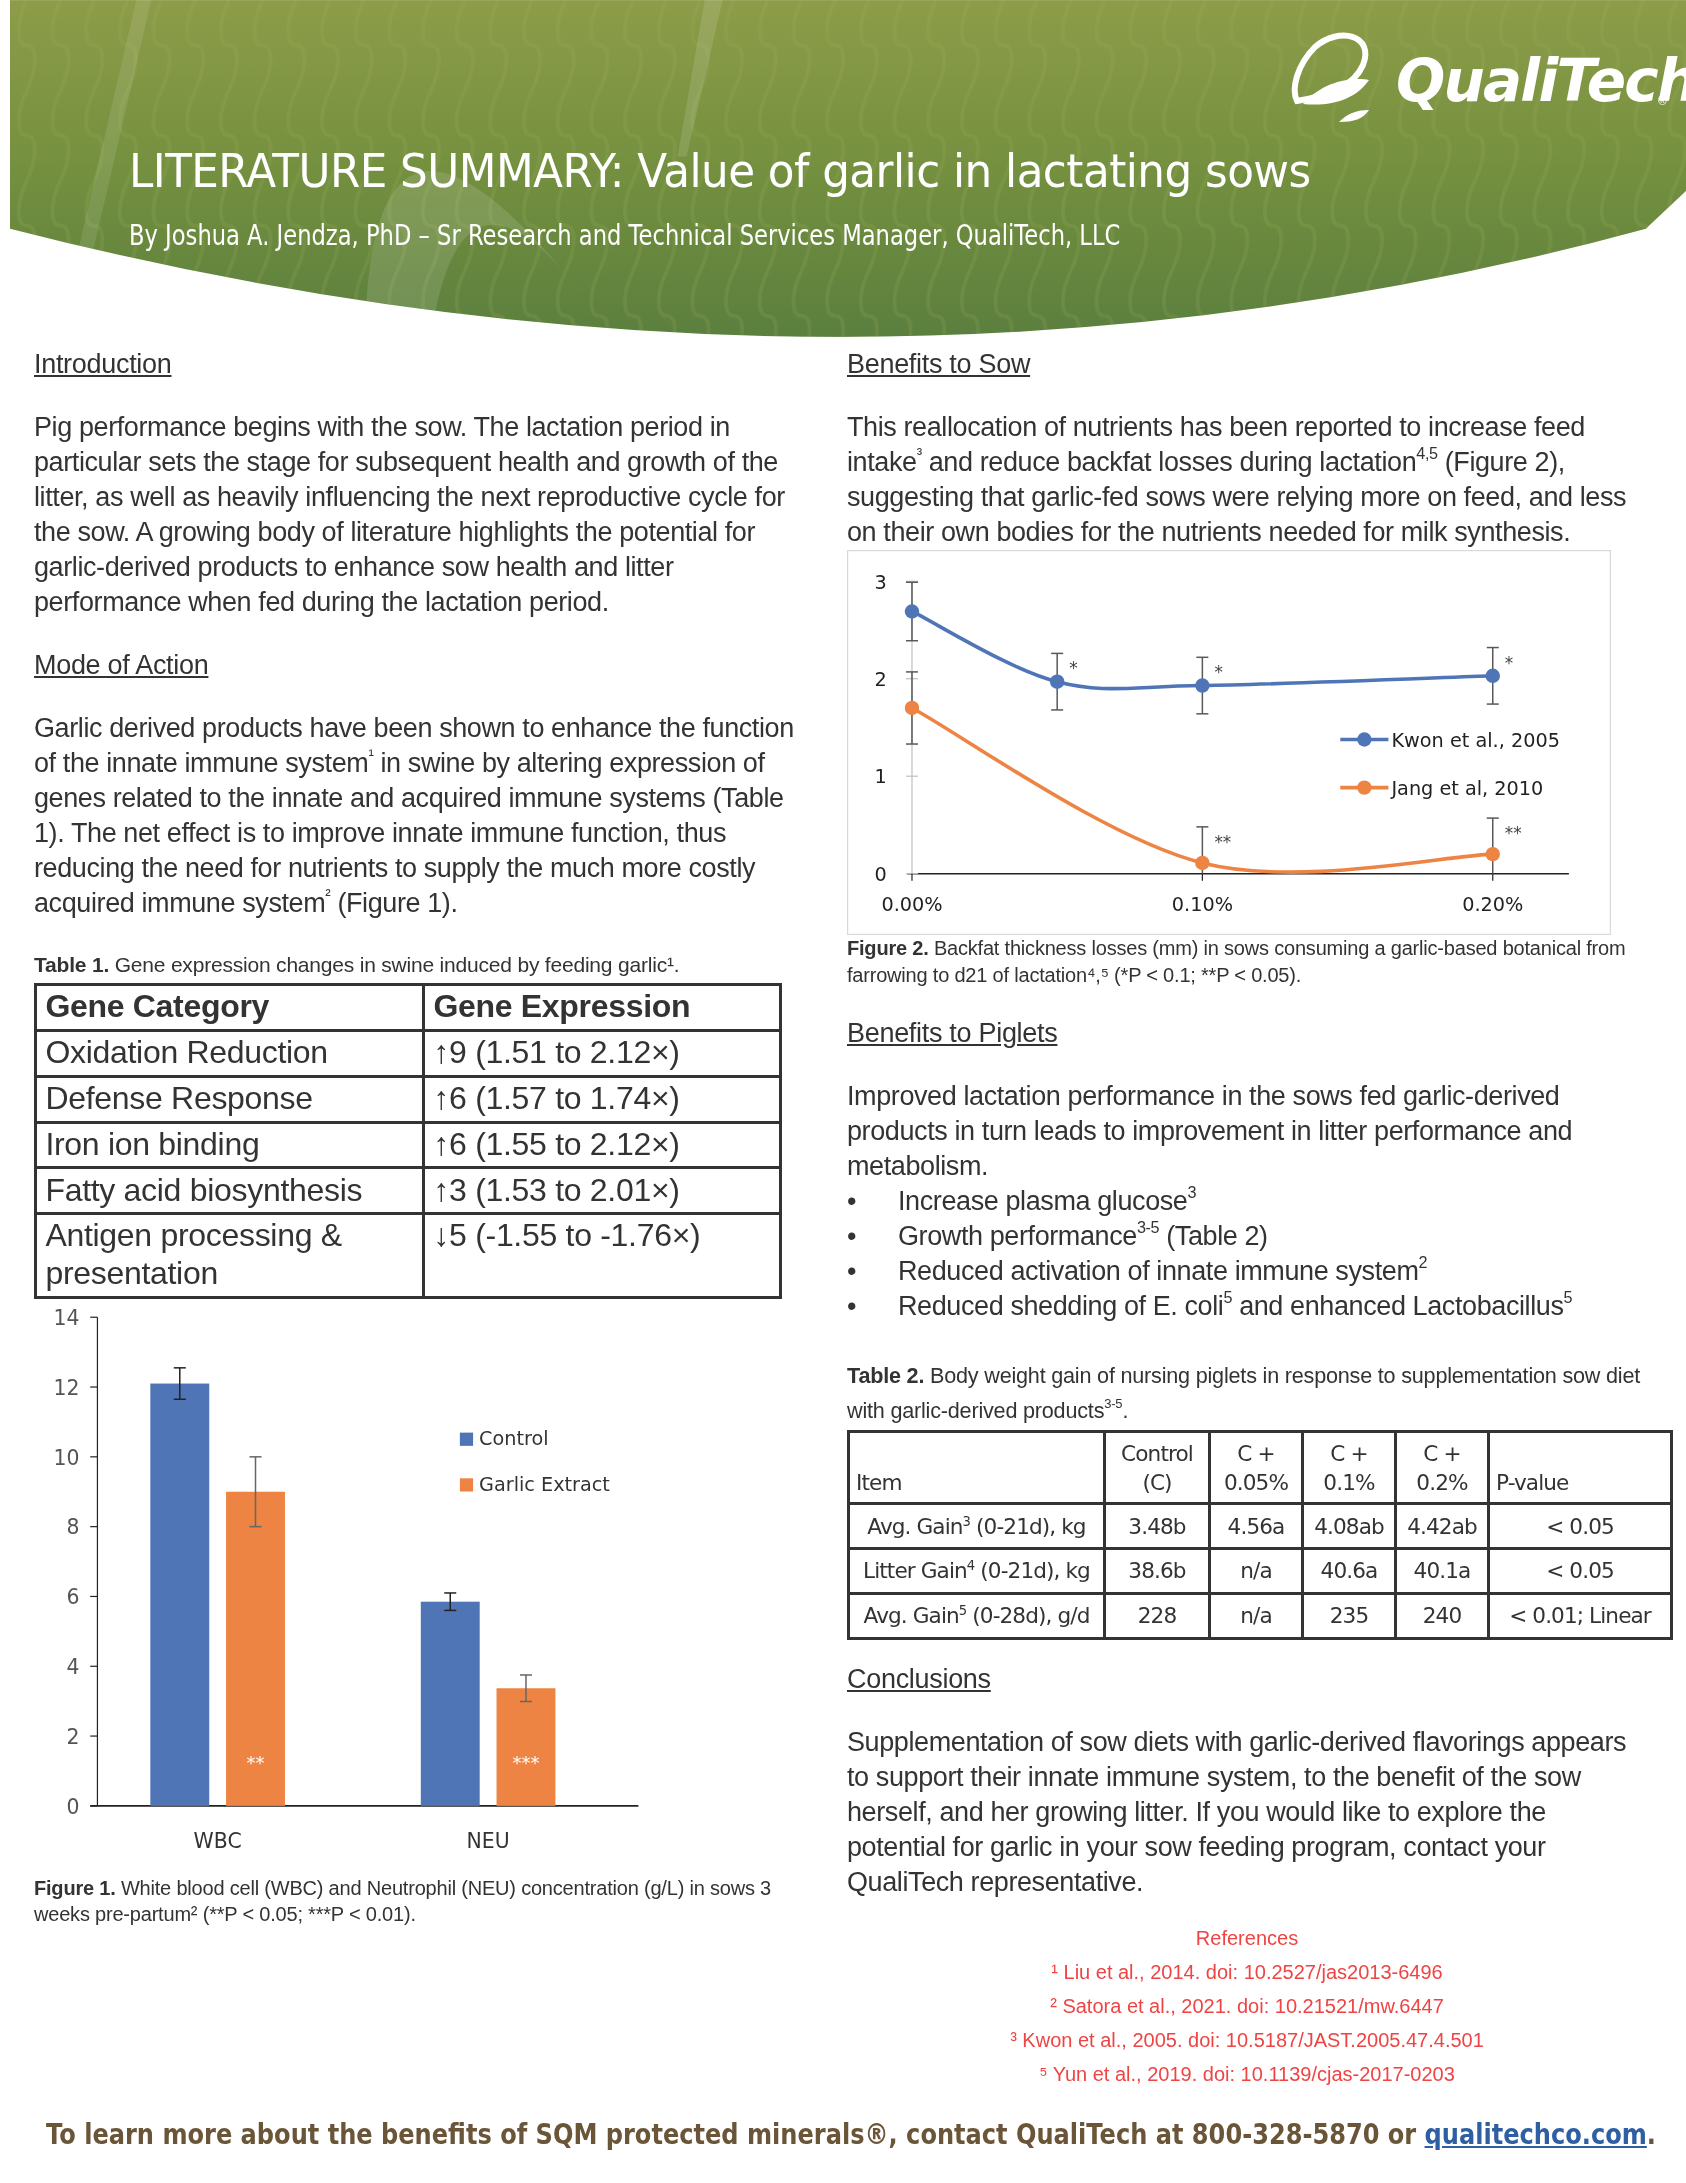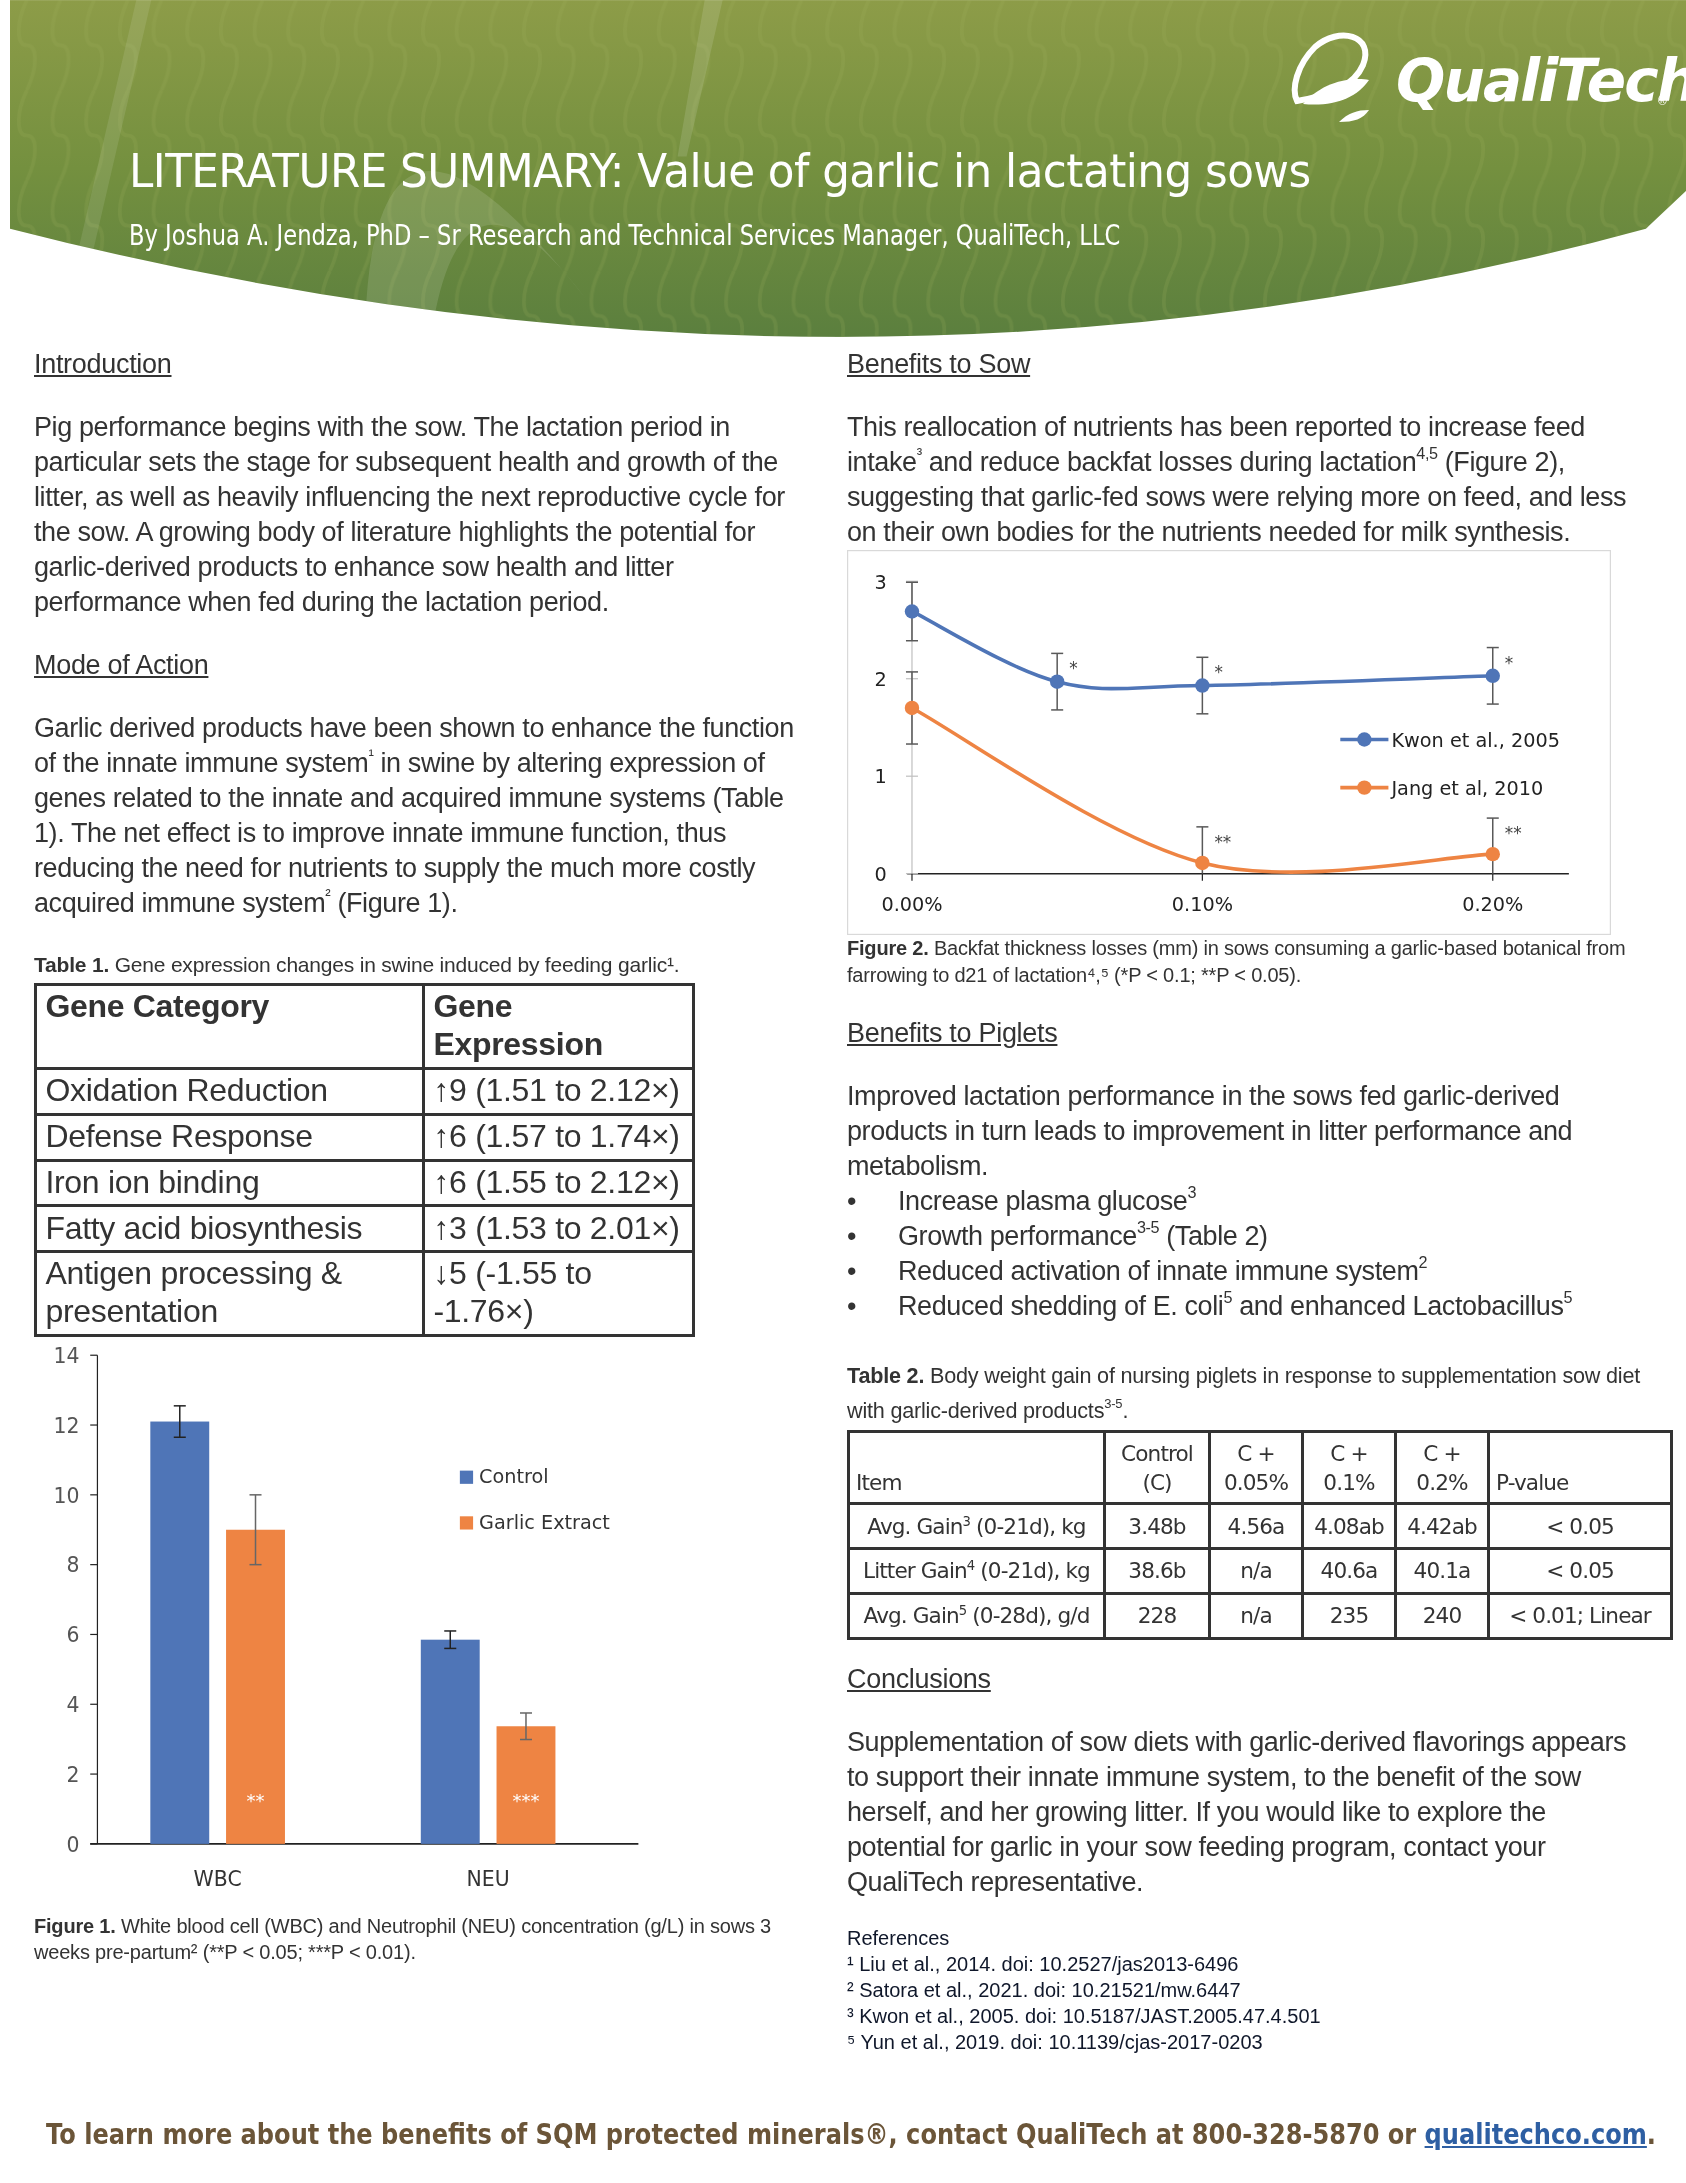--- a/index.html
+++ b/index.html
@@ -24,38 +24,38 @@
   .col-right { left: 847px; top: 349px; width: 800px; }
 
   .h { font-weight: normal; text-decoration: underline; font-size: 27px; color: #333; margin: 0; letter-spacing: -0.3px; }
   .p { font-size: 27px; line-height: 35px; margin: 0; color: #333; letter-spacing: -0.4px; }
   sup { font-size: 0.6em; line-height: 0; vertical-align: 0.75em; }
 
   .caption { font-size: 20px; line-height: 26.5px; color: #333; margin: 0; letter-spacing: -0.2px; }
   .caption b { font-weight: bold; }
 
   
-  table.t1 { border-collapse: collapse; width: 661px; font-size: 32px; color: #333; }
+  table.t1 { border-collapse: collapse; width: 748px; font-size: 32px; color: #333; }
   table.t1 td { border: 3.6px solid #333; padding: 1.2px 9.6px 3.6px 8.4px; vertical-align: top; line-height: 38px; letter-spacing: -0.3px; }
   table.t1 td.c1 { width: 367px; }
   table.t1 tr.head td { font-weight: bold; }
 
   
   table.t2 { border-collapse: collapse; width: 826px; font-family: "DejaVu Sans", sans-serif; font-size: 21.6px; color: #333; }
   table.t2 td { border: 3px solid #333; padding: 2.4px 6px; line-height: 29px; letter-spacing: -0.9px; white-space: nowrap; }
   table.t2 tr.head td { vertical-align: bottom; text-align: center; padding-top: 6px; padding-bottom: 4.8px; }
   table.t2 tr.head td.left { text-align: left; }
   table.t2 tr.row td { height: 37px; text-align: center; }
   table.t2 sup { font-size: 13.2px; vertical-align: 8.4px; }
 
   .bullets { list-style: none; margin: 0; padding: 0; }
   .bullets li { font-size: 27px; line-height: 35px; position: relative; padding-left: 51px; letter-spacing: -0.4px; }
   .bullets li .dot { position: absolute; left: 0; top: 0; }
 
-  .refs { font-size: 20px; line-height: 26px; color: #0f172a; margin: 0; }
+  .refs { font-size: 20px; line-height: 26px; color: #ef4444; margin: 8px; text-align: center; }
 
   .footer { position: absolute; left: 46px; top: 2118px; font-family: "DejaVu Sans", sans-serif; font-weight: bold;
             font-size: 28px; color: #6b5538; white-space: nowrap; transform: scaleX(0.86); transform-origin: left top; }
   .footer a { color: #2e5fa3; text-decoration: underline; }
 
   .chart text { font-family: "DejaVu Sans", sans-serif; }
 </style>
 </head>
 <body>
 

